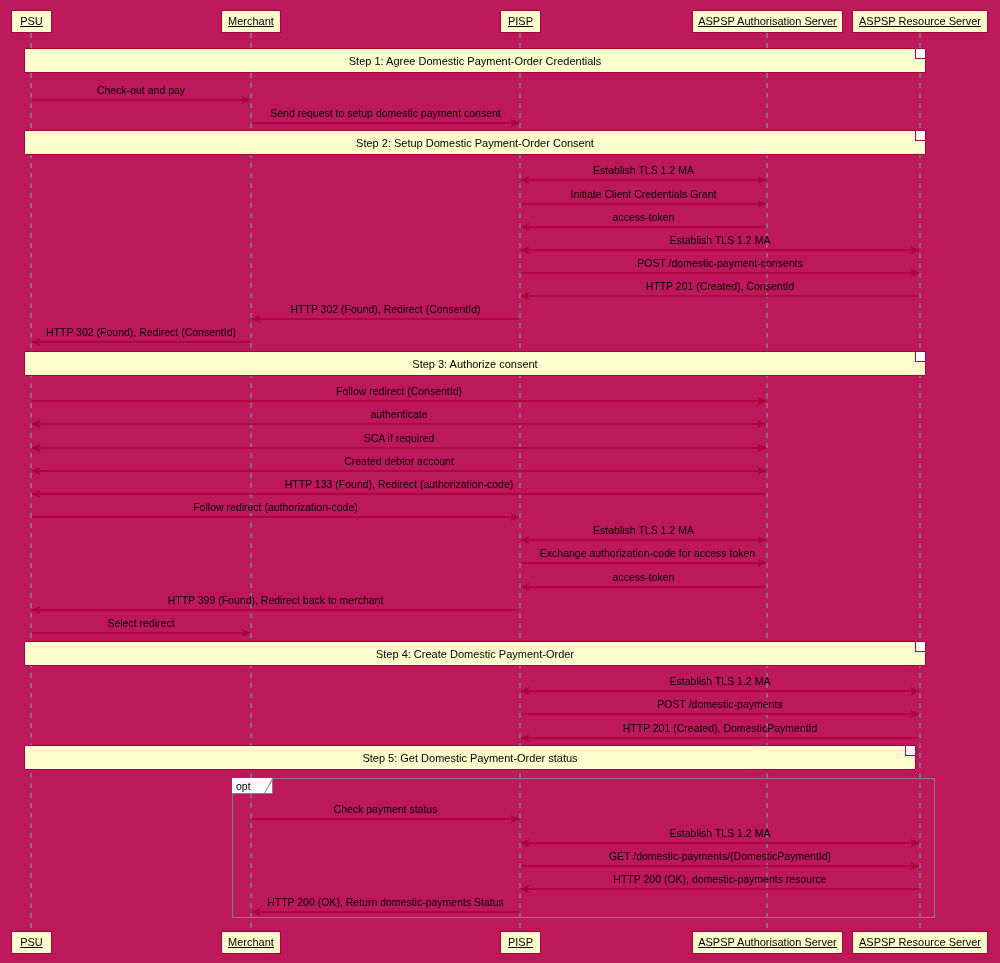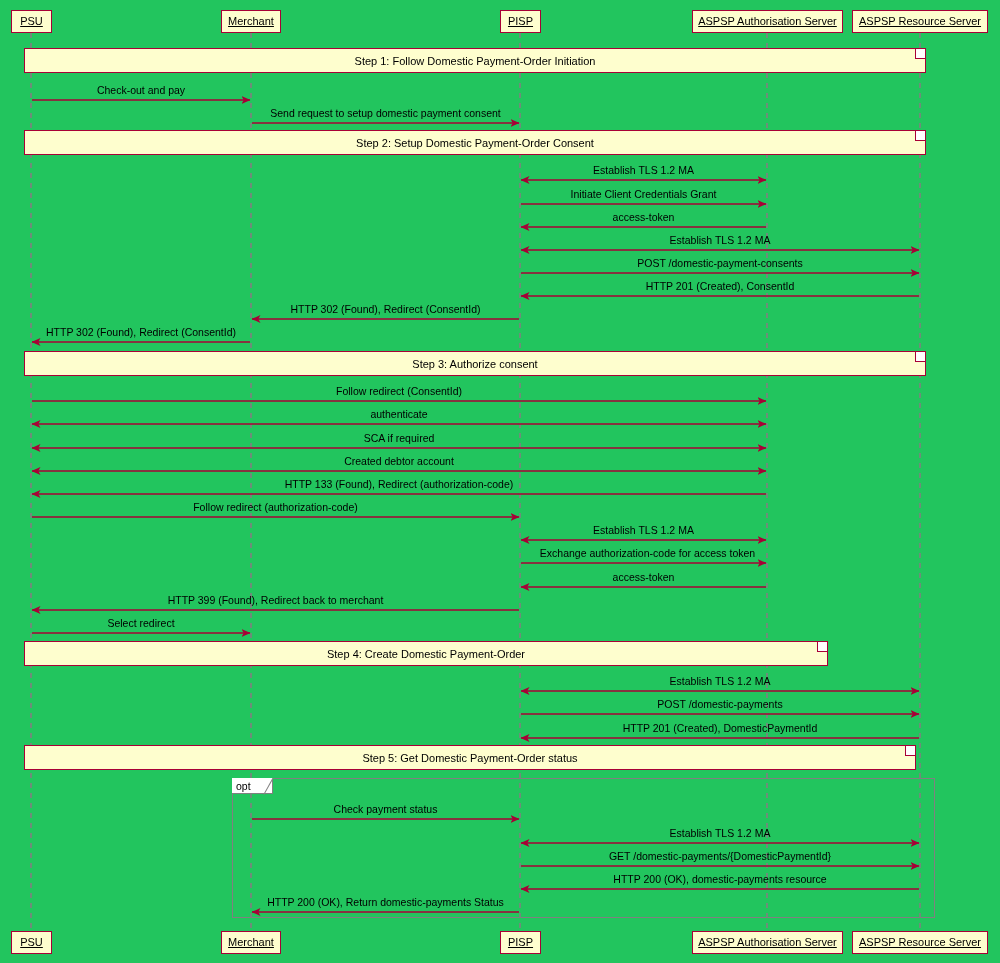--- a/index.html
+++ b/index.html
@@ -1,18 +1,18 @@
 <!DOCTYPE html>
 <html><head>
 <meta charset="utf-8">
 <title>Sequence Diagram</title>
 <style>
   html,body{margin:0;padding:0;background:#ffffff;}
   body{font-family:"Liberation Sans","DejaVu Sans",sans-serif;}
-  #diagram{position:relative;width:1000px;height:963px;background:#22c55e;overflow:hidden;text-decoration:underline;}
+  #diagram{position:relative;width:1000px;height:963px;background:#be185d;overflow:hidden;text-decoration:underline;}
   #svg-layer{position:absolute;left:0;top:0;width:1000px;height:963px;}
 
   
   .participant{
     position:absolute;
     box-sizing:border-box;
     background:#FEFECE;
     border:1.4px solid #A80036;
     color:#000000;
     font-size:11px;
@@ -179,32 +179,32 @@
       </div>
       <div class="participant" style="left: 692px; top: 931px; width: 151px;">
         <span>ASPSP Authorisation Server</span>
       </div>
       <div class="participant" style="left: 852px; top: 931px; width: 136px;">
         <span>ASPSP Resource Server</span>
       </div>
     </div>
   <div id="bands">
       <div class="step-band" style="left: 24px; top: 48px; width: 902px;">
-        <span>Step 1: Follow Domestic Payment-Order Initiation</span>
+        <span>Step 1: Agree Domestic Payment-Order Credentials</span>
         <i class="step-fold"></i>
       </div>
       <div class="step-band" style="left: 24px; top: 130px; width: 902px;">
         <span>Step 2: Setup Domestic Payment-Order Consent</span>
         <i class="step-fold"></i>
       </div>
       <div class="step-band" style="left: 24px; top: 351px; width: 902px;">
         <span>Step 3: Authorize consent</span>
         <i class="step-fold"></i>
       </div>
-      <div class="step-band" style="left: 24px; top: 641px; width: 804px;">
+      <div class="step-band" style="left: 24px; top: 641px; width: 902px;">
         <span>Step 4: Create Domestic Payment-Order</span>
         <i class="step-fold"></i>
       </div>
       <div class="step-band" style="left: 24px; top: 745px; width: 892px;">
         <span>Step 5: Get Domestic Payment-Order status</span>
         <i class="step-fold"></i>
       </div>
     </div>
   <div id="frags">
       <div class="frag" style="left: 232px; top: 778px; width: 703px; height: 140px;"></div>

